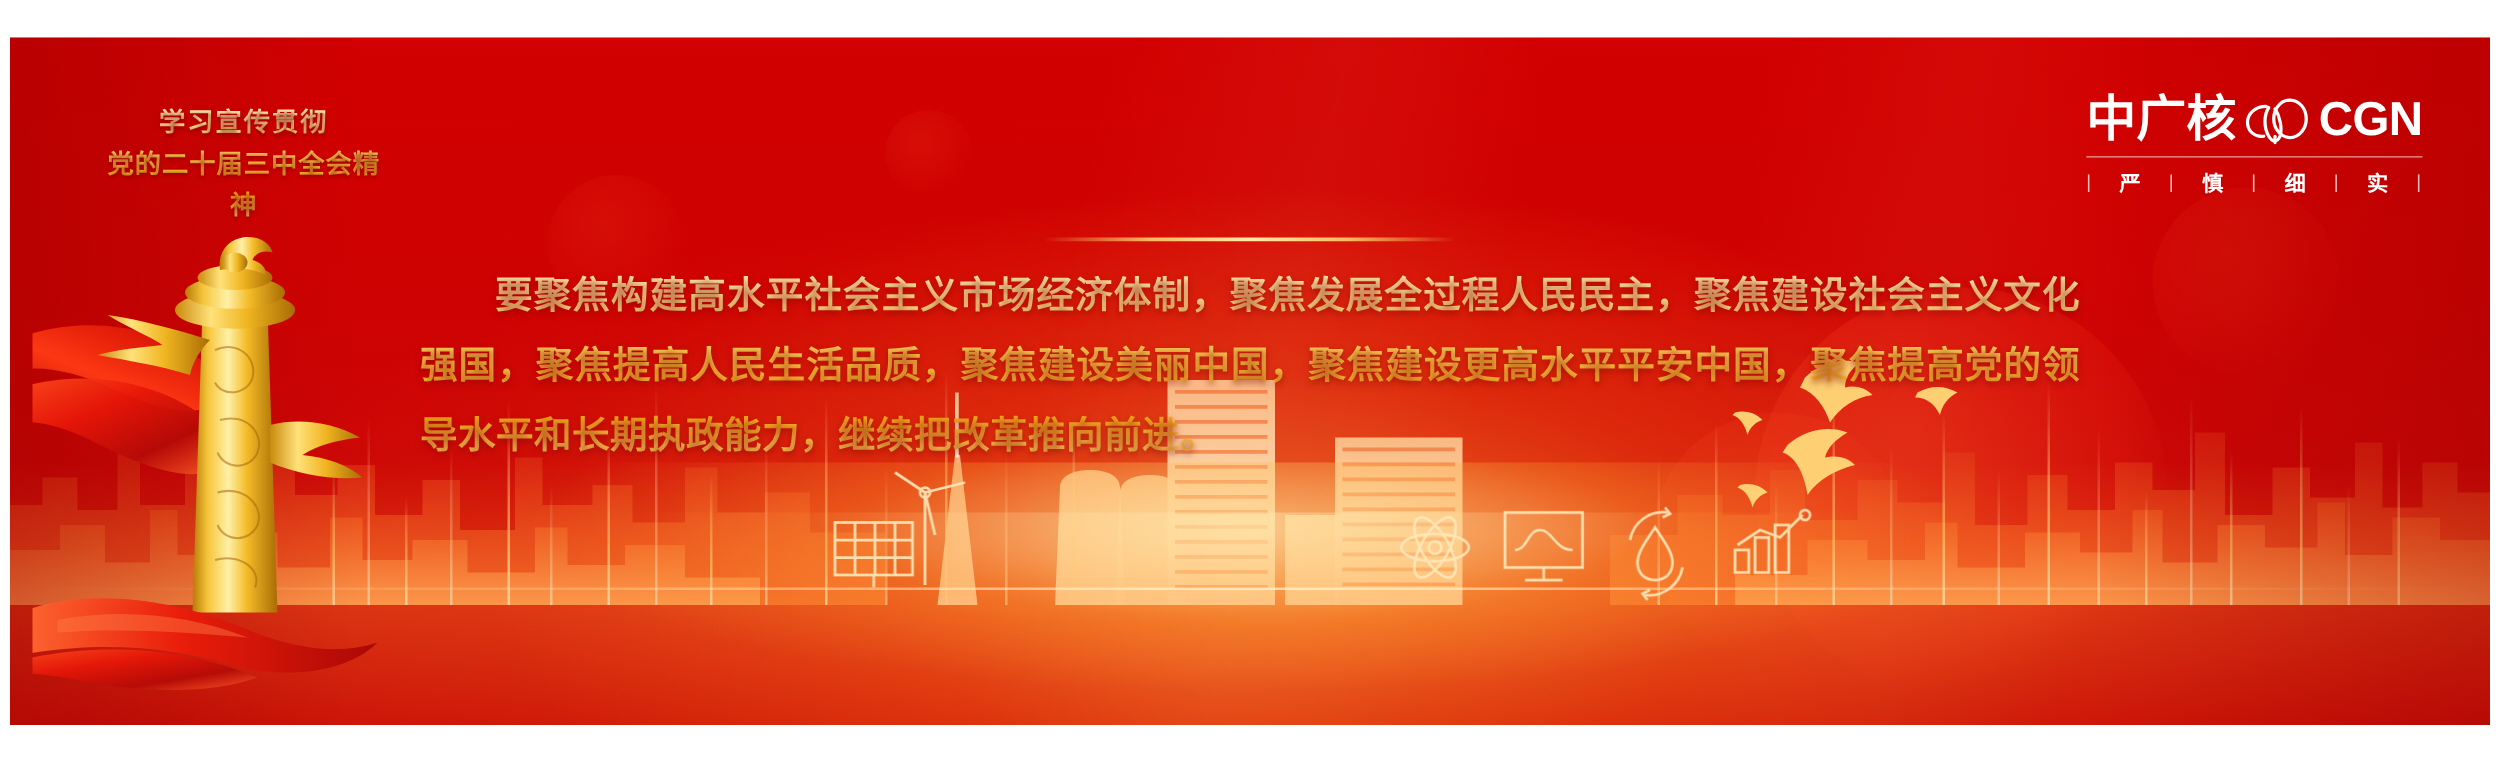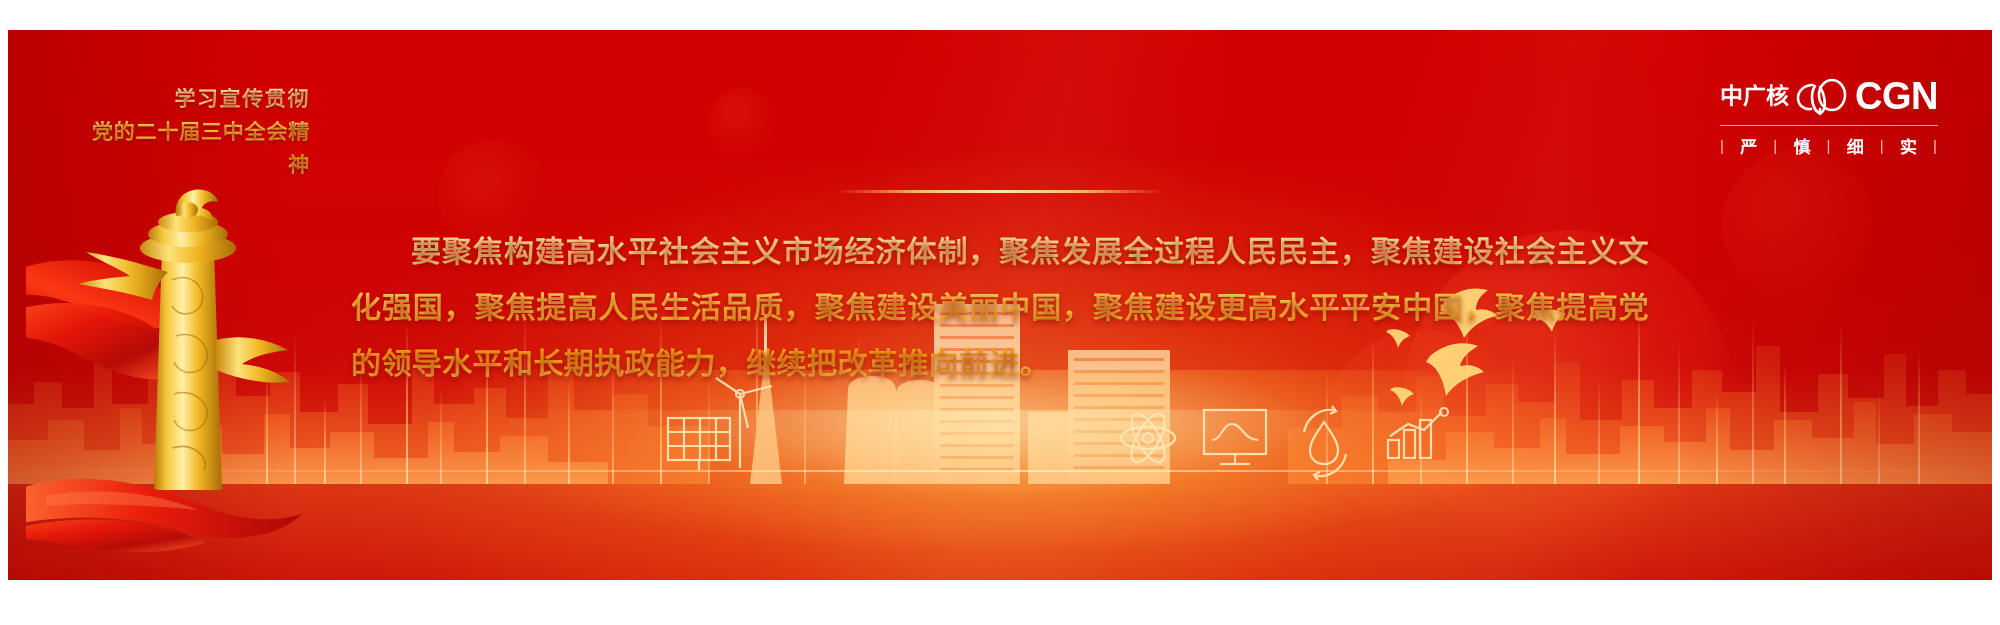--- a/index.html
+++ b/index.html
@@ -126,21 +126,21 @@
     top: 52px;
     width: 230px;
     text-align: center;
     font-weight: 700;
     font-size: 21px;
     line-height: 1.58;
     letter-spacing: 1.6px;
     text-shadow: 0 2px 3px rgba(120,0,0,0.55);
     z-index: 30;
   }
-  .slogan .ln { display: block; text-align: right; }
+  .slogan .ln { display: block; }
   .slogan .ln2 { font-size: 21px; letter-spacing: 0.8px; }
 
   
   .title {
     position: absolute;
     left: 0; right: 0;
     top: 88px;
     text-align: center;
     font-weight: 700;
     font-size: 52px;
@@ -166,39 +166,39 @@
     width: 1330px;
     z-index: 30;
     font-weight: 700;
     font-size: 30px;
     line-height: 56px;
     letter-spacing: 0.4px;
     text-align: justify;
     text-align-last: left;
     text-shadow: 0 3px 5px rgba(125,5,0,0.50);
   }
-  .body-copy .para { margin: 16px; text-indent: 60px; }
+  .body-copy .para { margin: 1px; text-indent: 60px; }
 
   
   .logo {
     position: absolute;
     right: 54px;
     top: 46px;
     z-index: 30;
     text-align: center;
   }
   .logo-main {
     display: flex;
     align-items: center;
     justify-content: flex-end;
     gap: 2px;
     color: #ffffff;
   }
   .logo-cn {
-    font-size: 23px;
+    font-size: 40px;
     font-weight: 700;
     letter-spacing: 0px;
     line-height: 1;
     font-family: "DejaVu Sans", "Liberation Sans", sans-serif;
   }
   .logo-mark { width: 62px; height: 40px; display: block; }
   .logo-en {
     font-size: 38px;
     font-weight: 700;
     letter-spacing: -0.5px;

